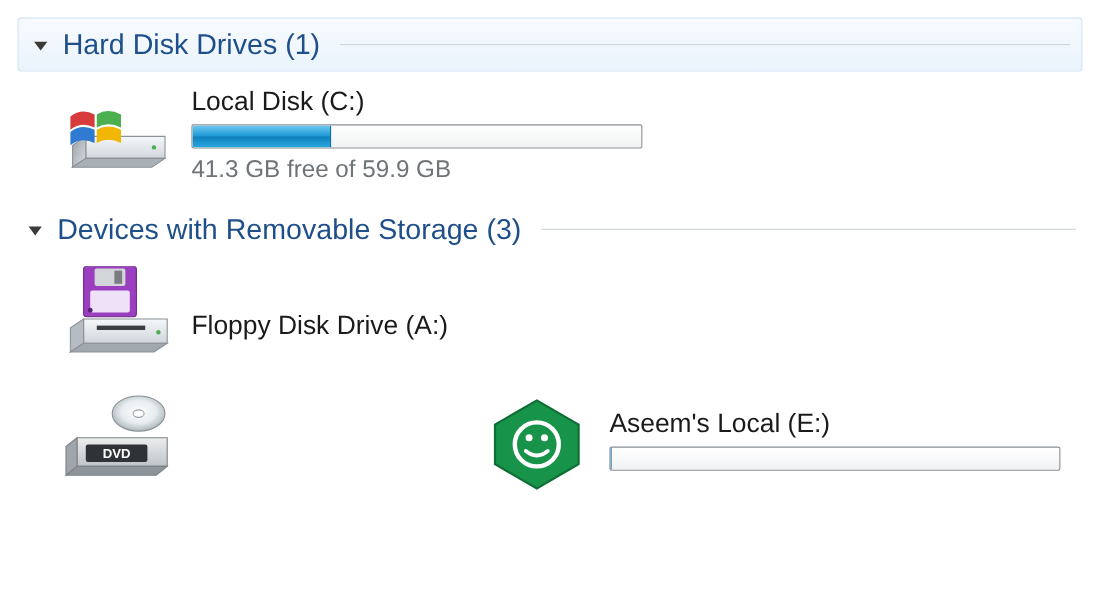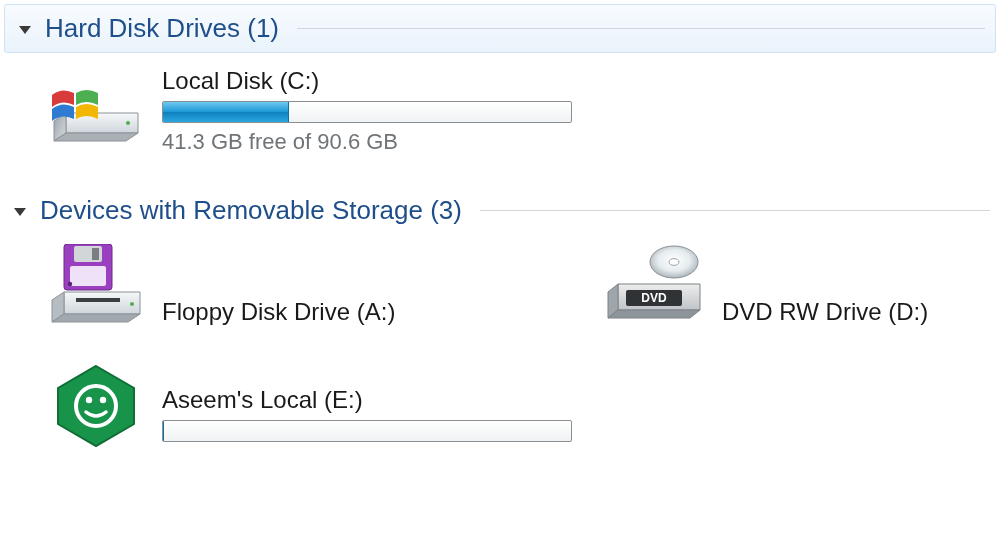--- a/index.html
+++ b/index.html
@@ -5,31 +5,30 @@
   * { box-sizing: border-box; }
   body {
     margin: 0;
     padding: 0;
     font-family: "Segoe UI", Tahoma, sans-serif;
     background: #ffffff;
     width: 1000px;
     height: 548px;
     overflow: hidden;
   }
-  .container { padding: 0; }
+  .container { padding: 12px; }
 
   
   .group-header {
     display: flex;
     align-items: center;
     padding: 8px 10px 8px 14px;
     font-size: 26px;
     color: #1e4f8a;
     position: relative;
-    margin-top: 14px;
   }
   .group-header.first {
     background: linear-gradient(to bottom, #f7fbff 0%, #eaf3fb 100%);
     border: 1px solid #d0e3f5;
     border-radius: 3px;
     margin: 4px 4px 2px 4px;
   }
   .group-header .triangle {
     width: 0; height: 0;
     border-left: 6px solid transparent;
@@ -47,21 +46,21 @@
   }
 
   
   .drive-row {
     display: flex;
     flex-wrap: wrap;
     padding-left: 44px;
   }
   .drive {
     display: flex;
-    align-items: flex-end;
+    align-items: center;
     width: 460px;
     padding: 10px 0 18px 0;
     cursor: default;
   }
   .drive .icon {
     width: 104px;
     height: 88px;
     flex-shrink: 0;
     display: flex;
     align-items: center;
@@ -138,21 +137,21 @@
             <path d="M0 28 Q10 20 22 26 L22 38 Q10 32 0 40 Z" fill="#2e7bd1"></path>
             <path d="M24 26 Q34 20 46 26 L46 38 Q34 32 24 38 Z" fill="#f2b705"></path>
           </g>
         </svg>
       </div>
       <div class="info">
         <div class="name">Local Disk (C:)</div>
         <div class="bar">
           <div class="fill" style="width:31%"></div>
         </div>
-        <div class="free">41.3 GB free of 90.6 GB</div>
+        <div class="free">41.3 GB free of 59.9 GB</div>
       </div>
     </div>
   </div>
 
   <div class="group-header">
     <div class="triangle"></div>
     <div class="label">Devices with Removable Storage (3)</div>
     <div class="rule"></div>
   </div>
 
@@ -206,23 +205,20 @@
           <polygon points="14,40 96,40 96,66 14,66" fill="url(#dv1)" stroke="#7c8287"></polygon>
           <polygon points="14,40 4,48 4,74 14,66" fill="#9fa6ab" stroke="#7c8287"></polygon>
           <polygon points="4,74 14,66 96,66 86,74" fill="#8e959a" stroke="#7c8287"></polygon>
           <rect x="22" y="46" width="56" height="16" rx="2" fill="#2f3336"></rect>
           <text x="50" y="58" text-anchor="middle" font-family="Arial" font-weight="bold" font-size="12" fill="#ffffff">DVD</text>
 
           <ellipse cx="70" cy="18" rx="24" ry="16" fill="url(#disc)" stroke="#8a9095"></ellipse>
           <ellipse cx="70" cy="18" rx="5" ry="3.4" fill="#ffffff" stroke="#9aa1a6"></ellipse>
         </svg>
       </div>
-      <div class="info">
-        <div class="name">DVD RW Drive (D:)</div>
-      </div>
     </div>
 
     <div class="drive">
       <div class="icon">
         <svg width="100" height="88" viewBox="0 0 100 88">
           <polygon points="50,6 88,28 88,64 50,86 12,64 12,28" fill="#17934a" stroke="#0f6e36" stroke-width="2"></polygon>
           <circle cx="50" cy="46" r="20" fill="none" stroke="#ffffff" stroke-width="4"></circle>
           <circle cx="43" cy="40" r="3.2" fill="#ffffff"></circle>
           <circle cx="57" cy="40" r="3.2" fill="#ffffff"></circle>
           <path d="M40 52 Q50 60 60 52" fill="none" stroke="#ffffff" stroke-width="3.5" stroke-linecap="round"></path>

